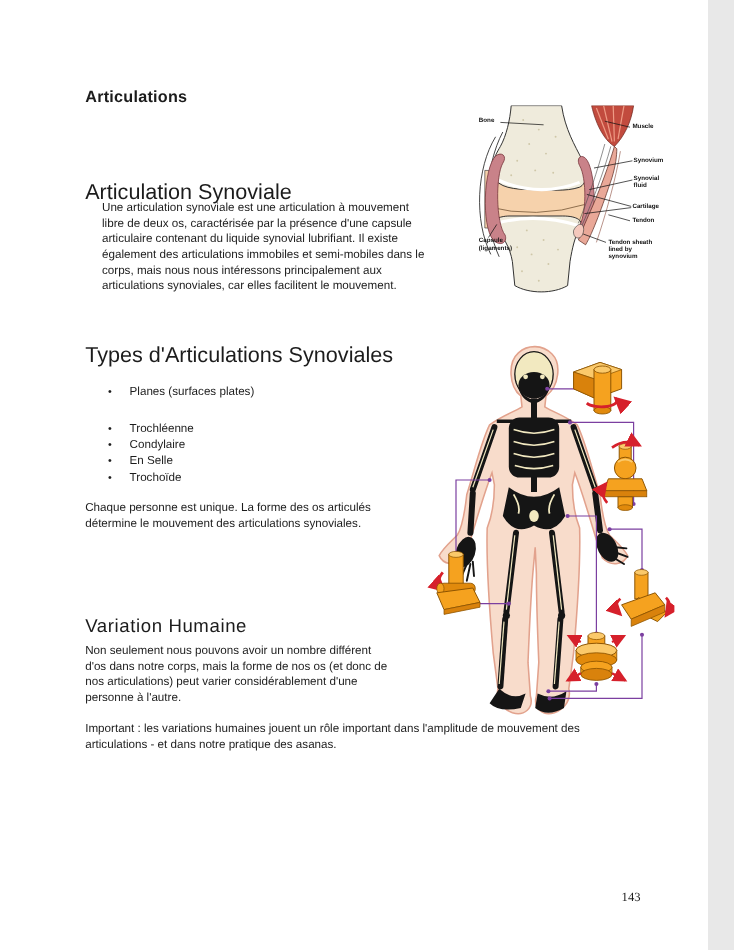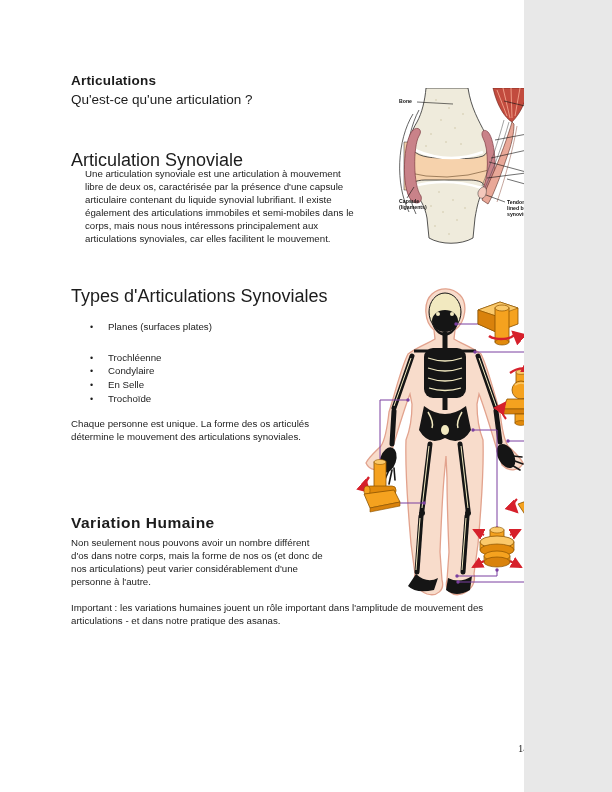--- a/index.html
+++ b/index.html
@@ -1,24 +1,24 @@
 <!DOCTYPE html>
 <html><head>
 <meta charset="utf-8">
 <style>
   html,body{margin:0;padding:0;background:#e8e8e8;}
-  .page{position:relative;width:524px;height:792px;background:#ffffff;overflow:hidden;
+  .page{position:relative;width:590px;height:792px;background:#ffffff;overflow:hidden;
         font-family:"Liberation Sans",sans-serif;color:#1c1c1c;}
   .abs{position:absolute;}
   .title{left:71px;top:73px;font-size:13.5px;font-weight:600;letter-spacing:.2px;}
   .subtitle{left:71px;top:92px;font-size:13.5px;font-weight:400;}
   .h2{font-size:18px;font-weight:400;}
   .h2a{left:71px;top:150px;}
   .h2b{left:71px;top:286px;}
-  .h3{left:71px;top:514px;font-size:15.5px;font-weight:700;letter-spacing:.5px;}
+  .h3{left:71px;top:514px;font-size:15.5px;font-weight:400;letter-spacing:.5px;}
   .body-text{font-size:9.7px;line-height:13.1px;white-space:pre-line;}
   .p1{left:85px;top:167px;width:330px;}
   .p-exemples{left:71px;top:306px;width:330px;}
   .p-sphero{left:71px;top:336px;width:330px;}
   .p-note{left:71px;top:417px;width:340px;}
   .p-var{left:71px;top:536px;width:340px;}
   .p-imp{left:71px;top:601px;width:515px;}
   .li{position:absolute;left:90px;font-size:9.7px;line-height:13.4px;}
   .li .dot{display:inline-block;width:18px;font-size:9px;}
   .pagenum{left:518px;top:743px;font-size:10.5px;font-family:"Liberation Serif",serif;}
@@ -26,21 +26,20 @@
   .knee-label{position:absolute;font-size:5.2px;font-weight:700;line-height:1.18;
               white-space:pre-line;color:#111;}
   svg{display:block;}
 </style>
 </head>
 <body>
 
 <div class="page">
 
   <div class="abs title">Articulations</div>
-  <div class="abs subtitle">Qu'est-ce qu'une articulation ?</div>
 
   <div class="abs h2 h2a">Articulation Synoviale</div>
   <div class="abs body-text p1">Une articulation synoviale est une articulation à mouvement
 libre de deux os, caractérisée par la présence d'une capsule
 articulaire contenant du liquide synovial lubrifiant. Il existe
 également des articulations immobiles et semi-mobiles dans le
 corps, mais nous nous intéressons principalement aux
 articulations synoviales, car elles facilitent le mouvement.</div>
 
   <div class="abs h2 h2b">Types d'Articulations Synoviales</div>

